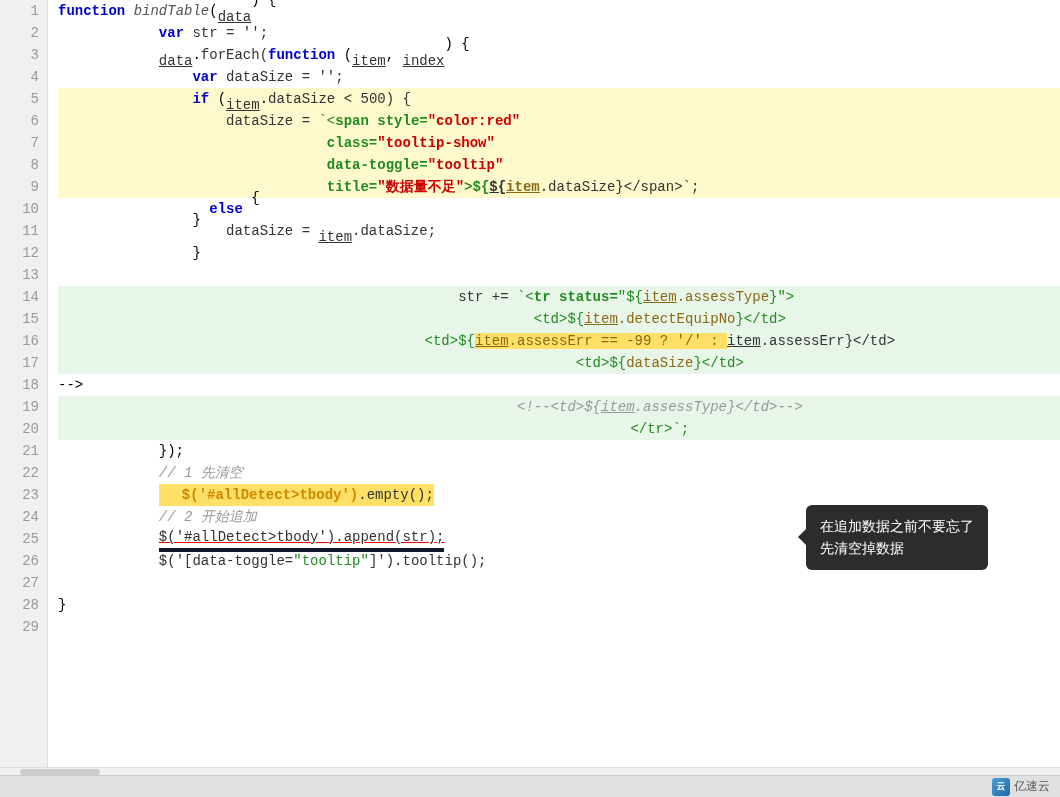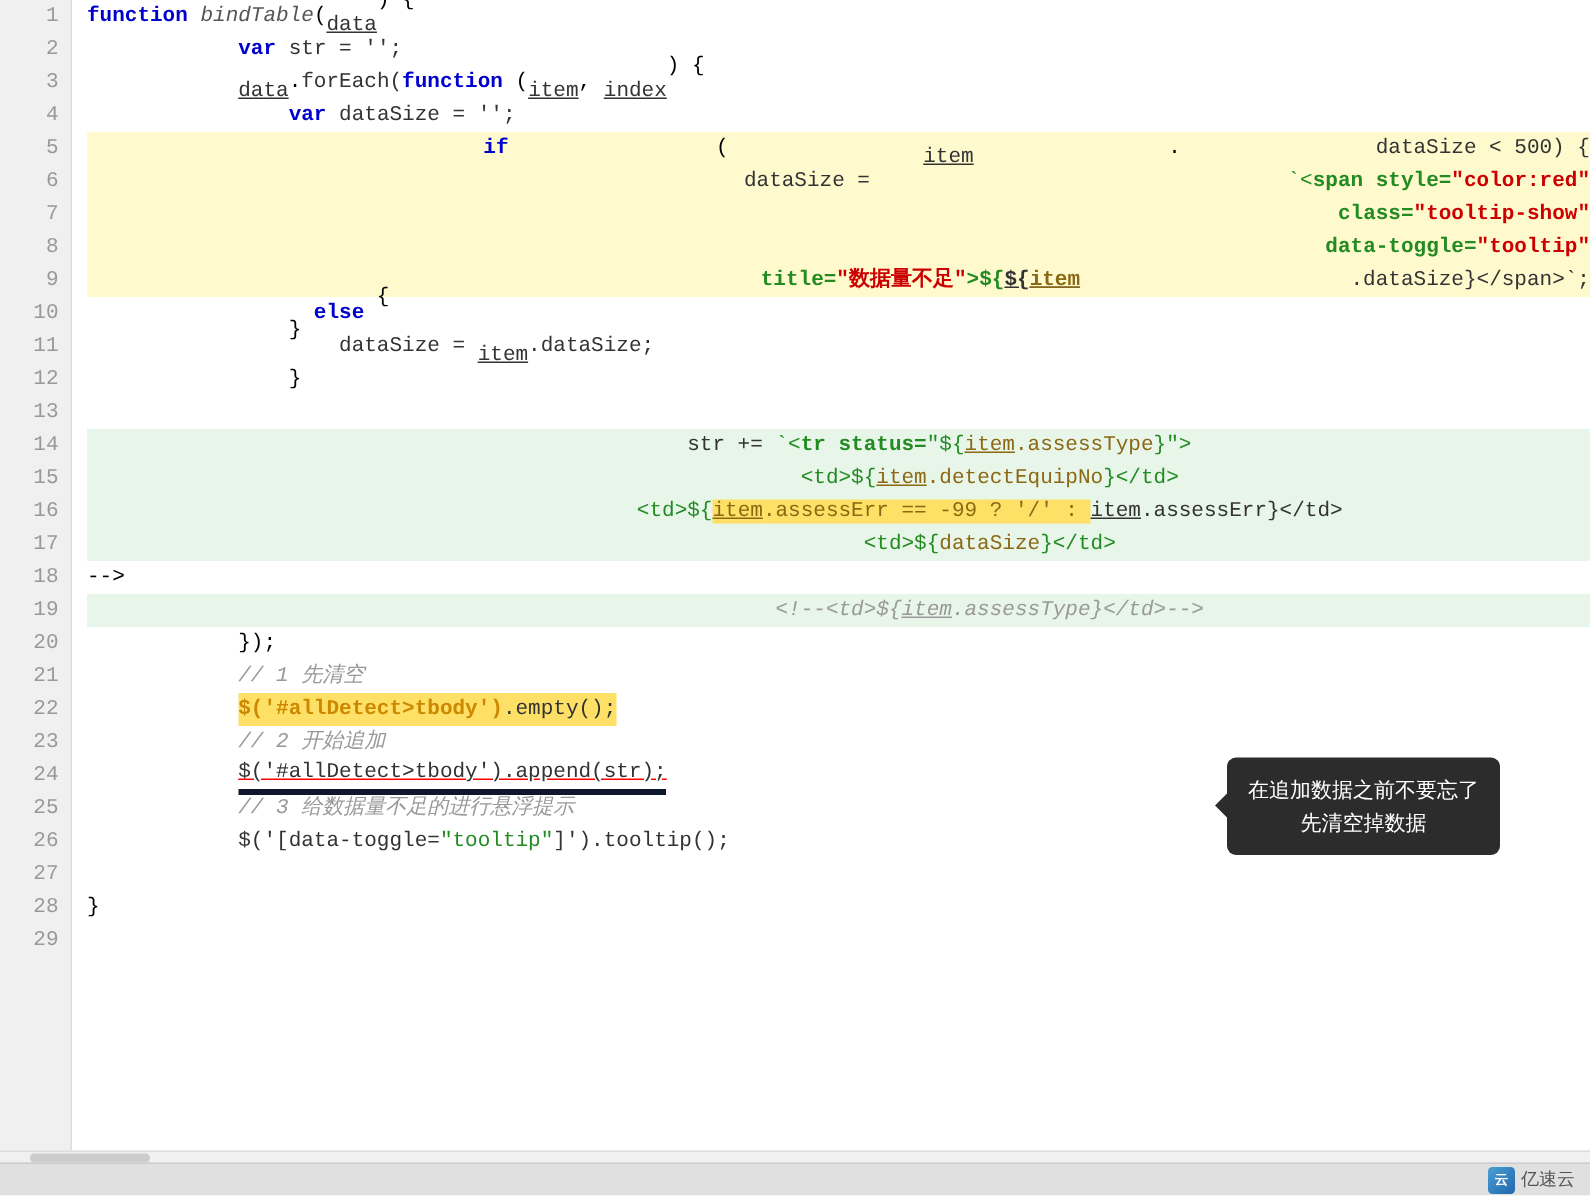--- a/index.html
+++ b/index.html
@@ -46,35 +46,34 @@
     }
     .code-line {
       height: 22px;
       line-height: 22px;
       white-space: pre;
       display: flex;
       align-items: center;
     }
     .code-line.highlighted-yellow {
       background: #fffacd;
-      justify-content: space-between;
     }
     .code-line.highlighted-green {
       background: #e8f5e9;
       justify-content: center;
     }
     
     .kw { color: #0000cd; font-weight: bold; } 
     .str { color: #228b22; } 
     .html-tag { color: #228b22; font-weight: bold; } 
     .html-attr { color: #228b22; font-weight: bold; }
     .html-val { color: #cc0000; font-weight: bold; }
     .comment { color: #999; font-style: italic; } 
     .underline { text-decoration: underline; margin-top: 12px; }
-    .jquery { color: #cc8800; font-weight: bold; }
+    .jquery { color: #cc8800; font-weight: bold; margin-left: 23px; }
     .plain { color: #333; }
     .italic-fn { font-style: italic; color: #555; }
 
     
     .tooltip-popup {
       position: absolute;
       background: #2c2c2c;
       color: #fff;
       border-radius: 6px;
       padding: 10px 14px;
@@ -269,20 +268,23 @@
       <div class="code-line highlighted-green">
         &nbsp;&nbsp;&nbsp;&nbsp;&nbsp;&nbsp;&nbsp;&nbsp;&nbsp;&nbsp;&nbsp;&nbsp;&nbsp;&nbsp;&nbsp;&nbsp;<span class="str">&lt;td&gt;${<span style="color:#8b6914">dataSize</span>}&lt;/td&gt;</span>
       </div>
 
        --&gt;
       <div class="code-line highlighted-green">
         &nbsp;&nbsp;&nbsp;&nbsp;&nbsp;&nbsp;&nbsp;&nbsp;&nbsp;&nbsp;&nbsp;&nbsp;&nbsp;&nbsp;&nbsp;&nbsp;<span class="comment">&lt;!--&lt;td&gt;${<span class="underline" style="color:#999">item</span>.assessType}&lt;/td&gt;--&gt;</span>
       </div>
 
       
+      <div class="code-line highlighted-green">
+        &nbsp;&nbsp;&nbsp;&nbsp;&nbsp;&nbsp;&nbsp;&nbsp;&nbsp;&nbsp;&nbsp;&nbsp;&nbsp;&nbsp;&nbsp;&nbsp;<span class="str">&lt;/tr&gt;`;</span>
+      </div>
 
       
       <div class="code-line">
         &nbsp;&nbsp;&nbsp;&nbsp;});
       </div>
 
       
       <div class="code-line">
         &nbsp;&nbsp;&nbsp;&nbsp;<span class="comment">// 1 先清空</span>
       </div>
@@ -296,23 +298,20 @@
       <div class="code-line">
         &nbsp;&nbsp;&nbsp;&nbsp;<span class="comment">// 2 开始追加</span>
       </div>
 
       
       <div class="code-line">
         &nbsp;&nbsp;&nbsp;&nbsp;<span style="text-decoration:underline;text-decoration-color:red;text-decoration-style:solid;border-bottom:4px solid #0f172a"><span class="plain">$('#allDetect&gt;tbody').append(str);</span></span>
       </div>
 
       
-      <div class="code-line">
-        &nbsp;&nbsp;&nbsp;&nbsp;<span class="comment">// 3 给数据量不足的进行悬浮提示</span>
-      </div>
 
       
       <div class="code-line">
         &nbsp;&nbsp;&nbsp;&nbsp;<span class="plain">$('[data-toggle=<span class="str">"tooltip"</span>]').tooltip();</span>
       </div>
 
       
       <div class="code-line">&nbsp;</div>
 
       
@@ -330,18 +329,18 @@
 
   <div class="bottom-bar">
     <div class="logo">
       <div class="logo-icon">
         <span>云</span>
       </div>
       <span>亿速云</span>
     </div>
   </div>
 
-  <div class="tooltip-popup" style="right: 60px; top: 505px; text-align: center;">
+  <div class="tooltip-popup" style="right: 72px; top: 505px;">
     <div>在追加数据之前不要忘了</div>
     <div>先清空掉数据</div>
   </div>
 
 </div>
 
 </body></html>

